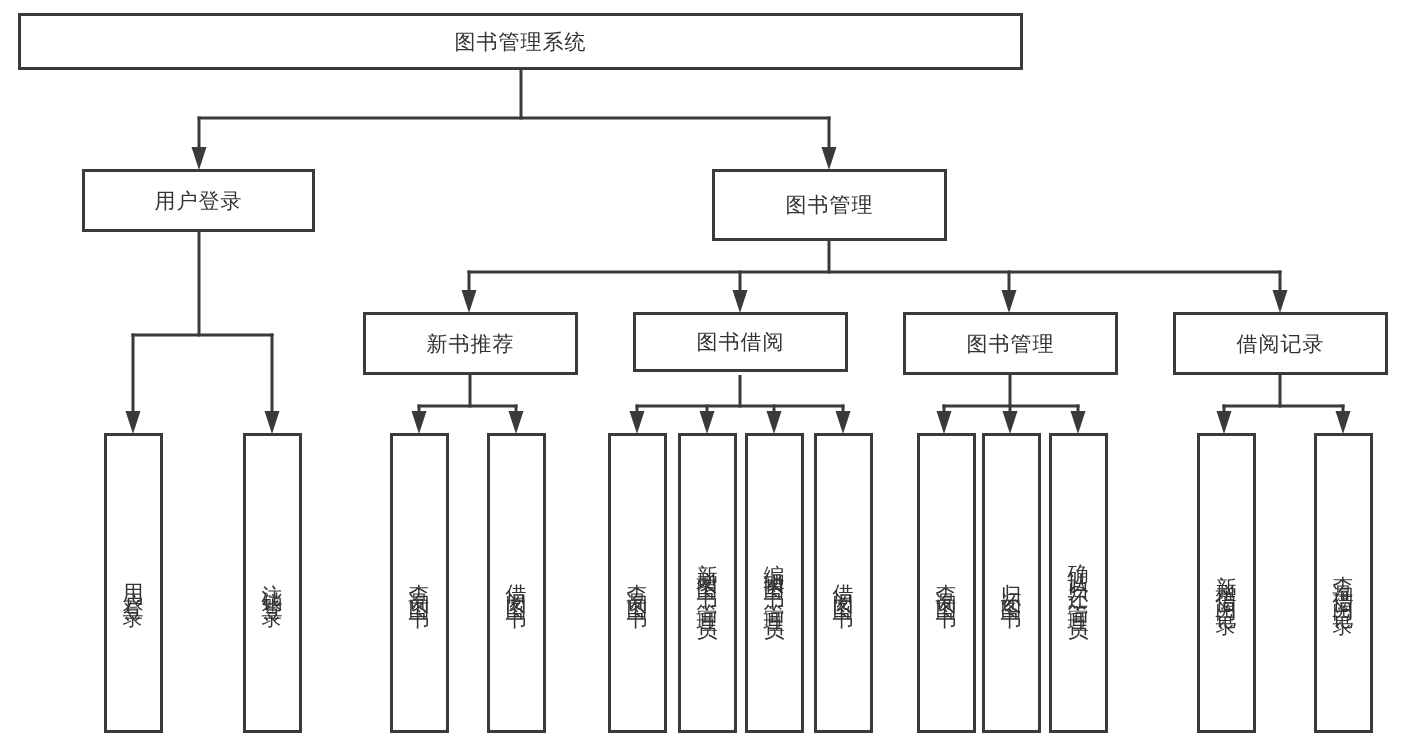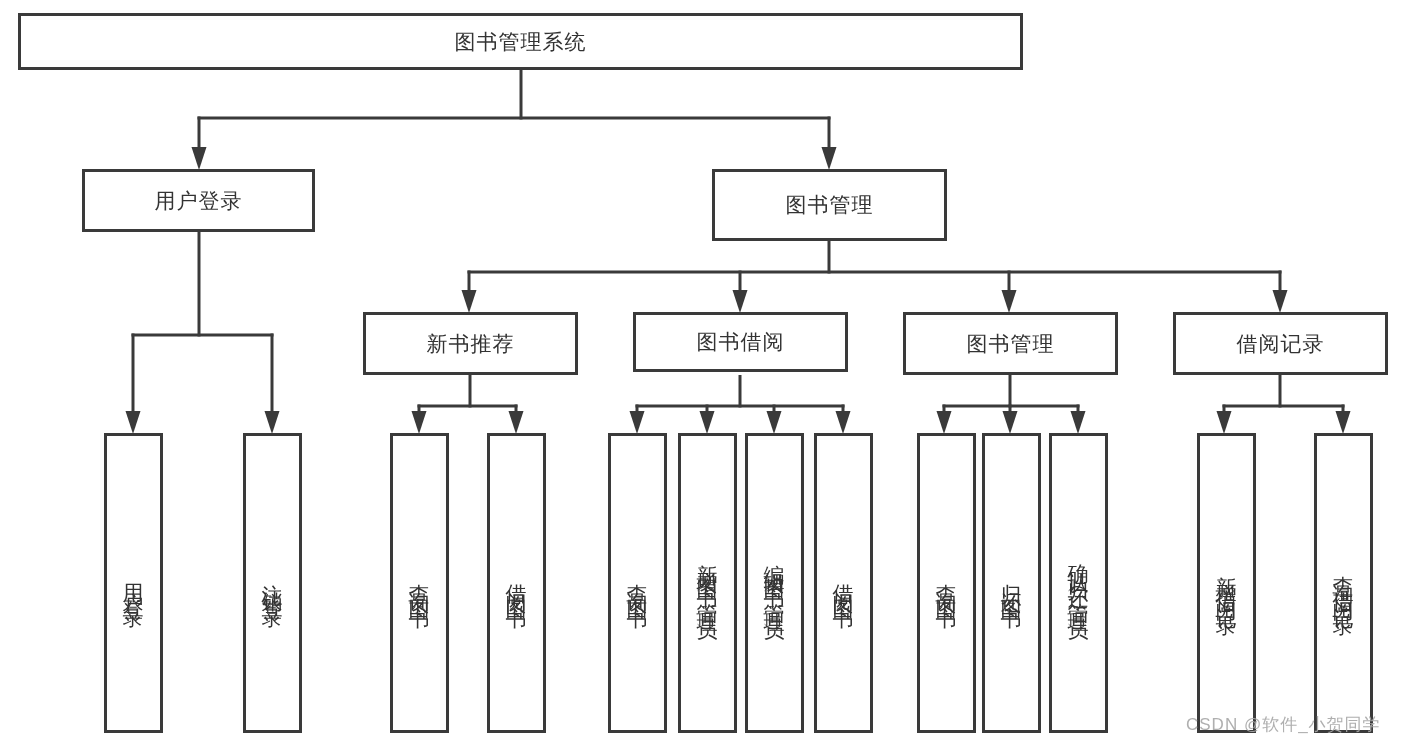--- a/index.html
+++ b/index.html
@@ -202,15 +202,14 @@
     <span>确认归还（管理员）</span>
   </div>
 
   <div class="col" style="left:1197px;">
     <span>新增借阅记录</span>
   </div>
   <div class="col" style="left:1314px;">
     <span>查询借阅记录</span>
   </div>
 
-  <div id="watermark">CSDN @软件_小贺同学</div>
 
 </div>
 
 </body></html>

